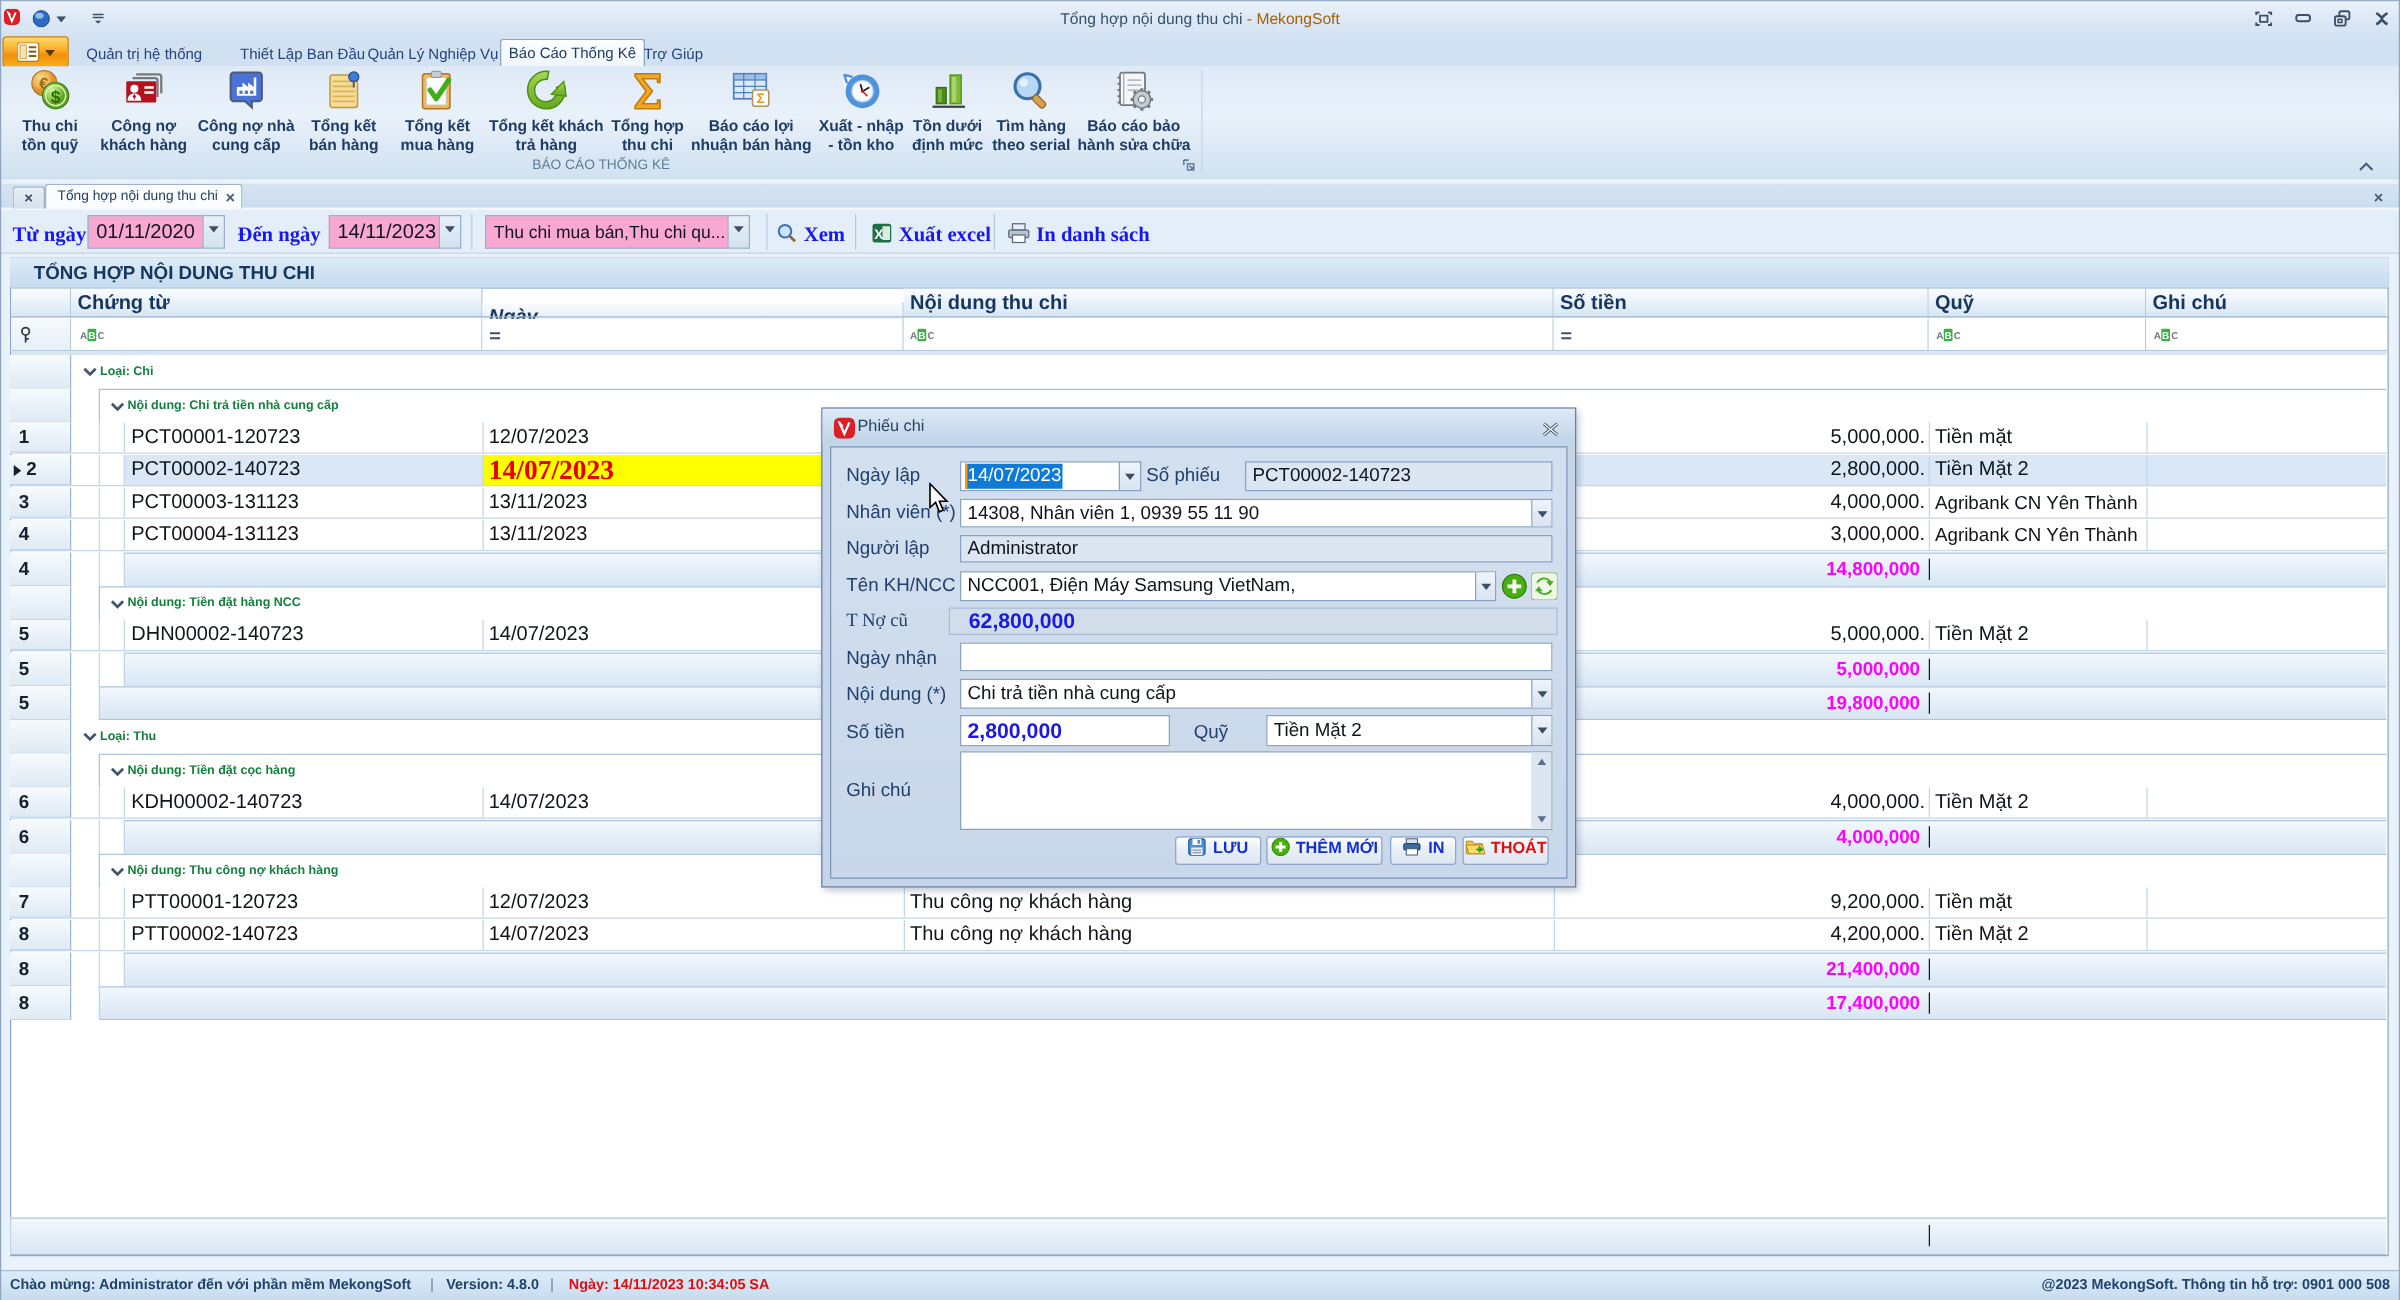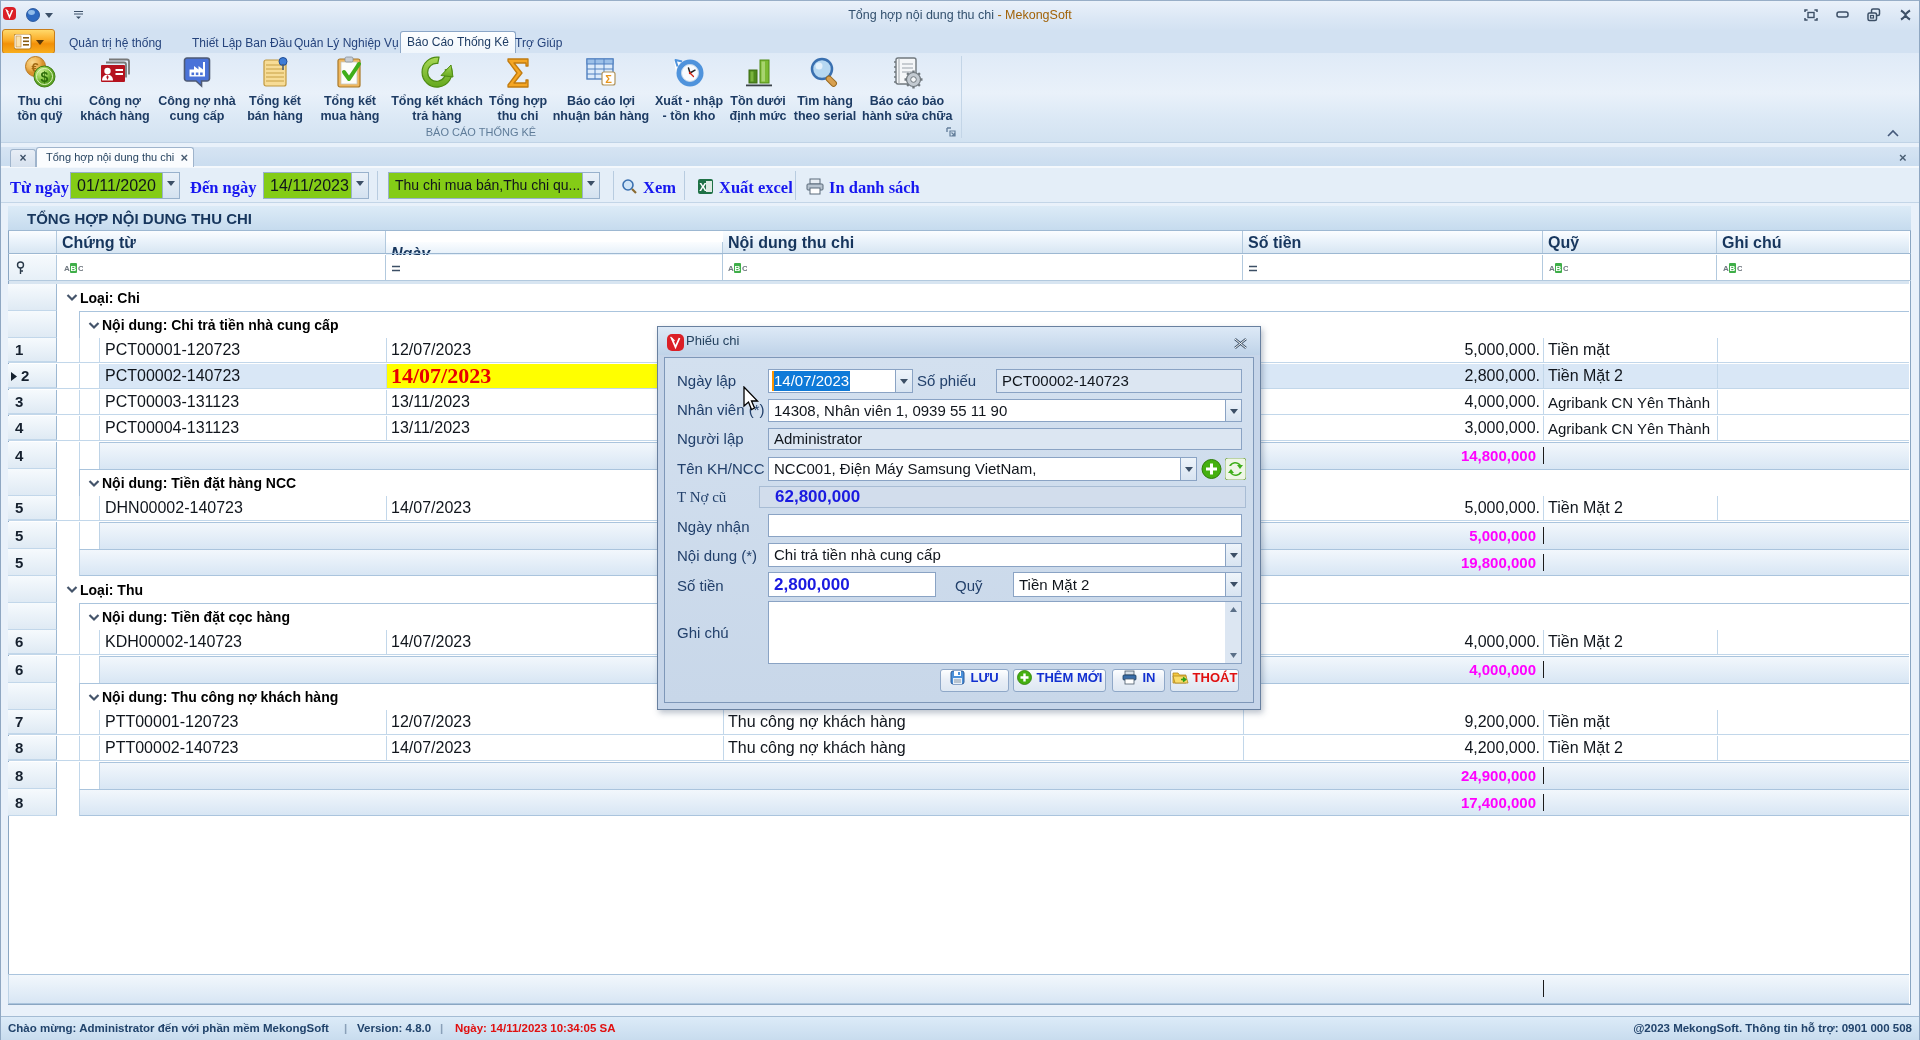--- a/index.html
+++ b/index.html
@@ -23,21 +23,21 @@
 #rchevron{left:1886px;top:127px;width:14px;height:12px;}
 #rexpand{left:946px;top:127px;width:11px;height:11px;}
 
 #docstrip{left:0;top:147px;width:1920px;height:21px;background:linear-gradient(#d6e4f3,#c9dcef);}
 #docstrip .bline{left:0;top:19px;width:1920px;height:2px;background:#f4f8fc;}
 #dtab0{left:10px;top:149px;width:26px;height:18px;background:linear-gradient(#e8eef6,#d6e1ee);border:1px solid #9fb4cc;border-bottom:none;border-radius:3px 3px 0 0;text-align:center;font-size:12px;font-weight:bold;color:#3c4f66;line-height:17px;}
 #dtab1{left:36px;top:147px;width:158px;height:20px;background:#fafcfe;border:1px solid #9fb4cc;border-bottom:none;border-radius:3px 3px 0 0;font-size:11px;color:#25425f;line-height:19px;padding-left:9px;}
 
 #toolbar{left:0;top:168px;width:1920px;height:35px;background:#e4eef8;border-bottom:1px solid #c3d5e7;}
 .blab{font-family:"Liberation Serif",serif;font-size:16.5px;font-weight:bold;color:#1717f0;top:178px;}
-.dinput{background:#84cc16;border:1px solid #98b1cc;font-size:16px;color:#10151c;padding-left:6px;}
+.dinput{background:#f9a8d4;border:1px solid #98b1cc;font-size:16px;color:#10151c;padding-left:6px;}
 .darr{background:linear-gradient(#e9f0f8,#d4e2f0);border:1px solid #98b1cc;border-left:none;}
 .darr:after{content:"";position:absolute;left:4px;top:8px;border:4px solid transparent;border-top:5px solid #3c4f66;}
 .tbtn{font-family:"Liberation Serif",serif;font-size:16.5px;font-weight:bold;color:#1717f0;}
 
 #gridbox{left:8px;top:206px;width:1903px;height:799px;border:1px solid #8aa6c2;background:#fff;}
 #gtitle{left:8px;top:206px;width:1903px;height:25px;background:linear-gradient(#dcebf7,#c6dbee);border-bottom:1px solid #9db8d2;font-size:15px;font-weight:bold;color:#17365d;line-height:25px;padding-left:19px;}
 .hcell{top:231px;height:23px;background:linear-gradient(#fbfdff,#e9f2fa 45%,#d6e5f2);border-right:1px solid #b2c9de;font-size:16px;font-weight:bold;color:#17365d;line-height:23px;padding-left:5px;}
 #hrow-edge{left:8px;top:231px;width:1903px;height:23px;border-bottom:1px solid #9db8d2;}
 .fcell{top:255px;height:26px;background:#fff;border-right:1px solid #b2c9de;}
 #frow-edge{left:8px;top:255px;width:1903px;height:26px;border-bottom:1px solid #b2c9de;}
@@ -45,21 +45,21 @@
 .rrow{position:absolute;left:8px;width:1901px;background:#fff;}
 .rh{position:absolute;left:0;top:0;bottom:0;width:49px;background:linear-gradient(#f6fafd,#dfeaf4);border-right:1px solid #9db8d2;border-bottom:1px solid #c2d7ea;font-size:15px;font-weight:bold;color:#15202e;padding-left:7px;display:flex;align-items:center;}
 .c{position:absolute;top:0;bottom:0;font-size:16px;color:#10151c;white-space:nowrap;overflow:hidden;display:flex;align-items:center;}
 .amt{justify-content:flex-end;}
 .vl,.gl{position:absolute;top:0;bottom:0;width:1px;background:#c2d7ea;}
 .drow{border-bottom:1px solid #c2d7ea;}
 .sband{position:absolute;top:0;bottom:0;right:0;background:linear-gradient(#f2f7fc,#d8e6f4);border-top:1px solid #aac4dd;border-left:1px solid #bed3e6;}
 .samt{position:absolute;top:0;bottom:0;left:1235px;width:293px;font-size:15px;font-weight:bold;color:#ff00ff;display:flex;align-items:center;justify-content:flex-end;}
 .crt{position:absolute;left:1535px;top:5px;width:1px;height:17px;background:#1a1a1a;}
 .nband{position:absolute;top:0;bottom:0;right:0;left:71px;border-top:1px solid #aac4dd;border-left:1px solid #aac4dd;}
-.gtext{position:absolute;top:0;bottom:0;font-size:14px;font-weight:bold;color:#000000;white-space:nowrap;display:flex;align-items:center;}
+.gtext{position:absolute;top:0;bottom:0;font-size:10px;font-weight:bold;color:#15803d;white-space:nowrap;display:flex;align-items:center;}
 .chev{position:absolute;top:9px;}
 
 #statusbar{left:0;top:1016px;width:1920px;height:24px;background:linear-gradient(#dcebf8,#c8dcee);border-top:1px solid #a4bcd4;}
 .sbtext{top:1022px;font-size:11.5px;font-weight:bold;color:#21436b;}
 
 #dialog{left:657px;top:326px;width:604px;height:384px;background:#c6d5e9;border:1px solid #68809f;box-shadow:2px 3px 6px rgba(60,80,110,.35);}
 #dtitle{left:658px;top:327px;width:602px;height:28px;background:linear-gradient(#dde9f6,#bfd3e8);font-size:13px;color:#25425f;line-height:28px;}
 #dpanel{left:664px;top:357px;width:590px;height:346px;border:1px solid #7e97b8;background:linear-gradient(#d3e0ef,#c8d7e9);}
 .dlab{font-size:15px;color:#22406b;}
 .dfield{background:#fff;border:1px solid #8aa3c4;font-size:15px;color:#10151c;padding-left:5px;}
@@ -529,21 +529,21 @@
     <div class="c" style="left:1540px;width:170px;">Tiền Mặt 2</div>
 <div class="vl" style="left:378px;"></div>
     <div class="vl" style="left:715px;"></div>
     <div class="vl" style="left:1235px;"></div>
     <div class="vl" style="left:1535px;"></div>
     <div class="vl" style="left:1709px;"></div>
   </div>
 <div class="rrow" style="top:762px;height:27px;">
     <div class="rh">8</div>
     <div class="sband" style="left:91px;"></div>
-    <div class="samt">24,900,000</div>
+    <div class="samt">21,400,000</div>
     <div class="crt"></div>
     <div class="gl" style="left:71px;"></div>
   </div>
 <div class="rrow" style="top:789px;height:27px;">
     <div class="rh">8</div>
     <div class="sband" style="left:71px;border-bottom:1px solid #aac4dd;"></div>
     <div class="samt">17,400,000</div>
     <div class="crt"></div>
   </div>
 

